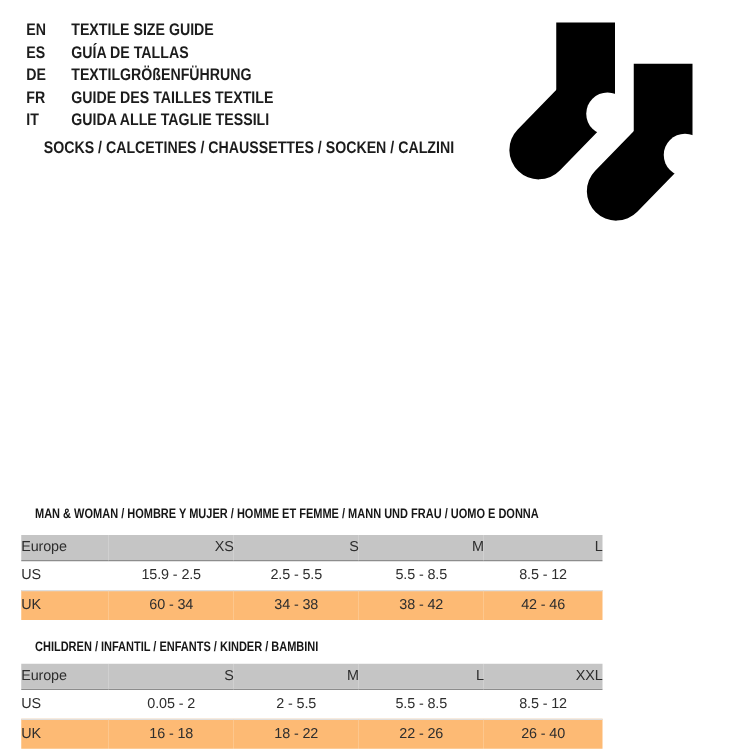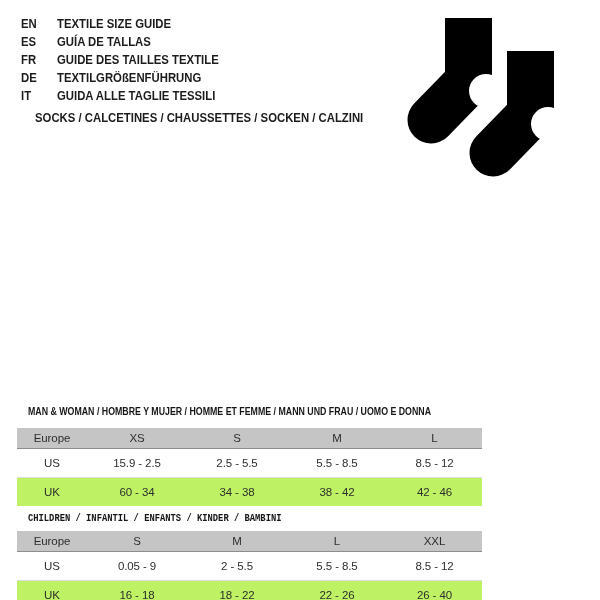--- a/index.html
+++ b/index.html
@@ -23,62 +23,62 @@
     font-weight:700;font-size:13.5px;line-height:16px;color:#1c1c1c;white-space:nowrap;
   }
 
   .socks-svg{position:absolute;left:400px;top:10px;}
 
   .table-title{
     position:absolute;left:28px;font-weight:700;font-size:11px;line-height:14px;
     color:#161616;white-space:nowrap;
   }
   #title-adult{top:404px;}
-  #title-children{top:511px;font-family:Liberation Mono, monospace;}
+  #title-children{top:511px;}
 
   table.size-table{
     position:absolute;left:17px;width:465px;
     border-collapse:collapse;table-layout:fixed;
   }
   #table-adult{top:428px;}
   #table-children{top:531px;}
 
   .size-table th,.size-table td{
     padding:0;margin:0;font-weight:400;font-size:11.5px;color:#2e2e2e;
     text-align:center;vertical-align:middle;letter-spacing:-0.1px;
   }
   .size-table thead tr{height:20px;background:#c5c5c5;}
-  .size-table thead th{border-bottom:1px solid #8d8d8d;}
-  .size-table tbody tr{height:29px;}
+  .size-table thead th{border-bottom:1px solid #8d8d8d;text-align:right;}
+  .size-table tbody tr{height:24px;}
   .size-table tbody tr.row-us td{border-bottom:1px solid #dedede;background:#ffffff;}
-  .size-table tbody tr.row-uk{background:#bef264;}
-  .size-table .first{text-align:center;}
+  .size-table tbody tr.row-uk{background:#fdba74;}
+  .size-table .first{text-align:left;}
   col.c-region{width:70px;}
   col.c-size{width:100px;}
   col.c-size-last{width:95px;}
 </style>
 </head>
 <body>
 
 <div class="lang-block">
   <div class="lang-row">
     <span class="lang-code"><span class="cond">EN</span></span>
     <span class="lang-label"><span class="cond">TEXTILE SIZE GUIDE</span></span>
   </div>
   <div class="lang-row">
     <span class="lang-code"><span class="cond">ES</span></span>
     <span class="lang-label"><span class="cond">GUÍA DE TALLAS</span></span>
   </div>
   <div class="lang-row">
+    <span class="lang-code"><span class="cond">DE</span></span>
+    <span class="lang-label"><span class="cond">TEXTILGRÖßENFÜHRUNG</span></span>
+  </div>
+  <div class="lang-row">
     <span class="lang-code"><span class="cond">FR</span></span>
     <span class="lang-label"><span class="cond">GUIDE DES TAILLES TEXTILE</span></span>
-  </div>
-  <div class="lang-row">
-    <span class="lang-code"><span class="cond">DE</span></span>
-    <span class="lang-label"><span class="cond">TEXTILGRÖßENFÜHRUNG</span></span>
   </div>
   <div class="lang-row">
     <span class="lang-code"><span class="cond">IT</span></span>
     <span class="lang-label"><span class="cond">GUIDA ALLE TAGLIE TESSILI</span></span>
   </div>
 </div>
 
 <div class="category-line">
   <span class="cond">SOCKS / CALCETINES / CHAUSSETTES / SOCKEN / CALZINI</span>
 </div>
@@ -150,21 +150,21 @@
       <th class="first">Europe</th>
       <th>S</th>
       <th>M</th>
       <th>L</th>
       <th>XXL</th>
     </tr>
   </thead>
   <tbody>
     <tr class="row-us">
       <td class="first">US</td>
-      <td>0.05 - 9</td>
+      <td>0.05 - 2</td>
       <td>2 - 5.5</td>
       <td>5.5 - 8.5</td>
       <td>8.5 - 12</td>
     </tr>
     <tr class="row-uk">
       <td class="first">UK</td>
       <td>16 - 18</td>
       <td>18 - 22</td>
       <td>22 - 26</td>
       <td>26 - 40</td>

